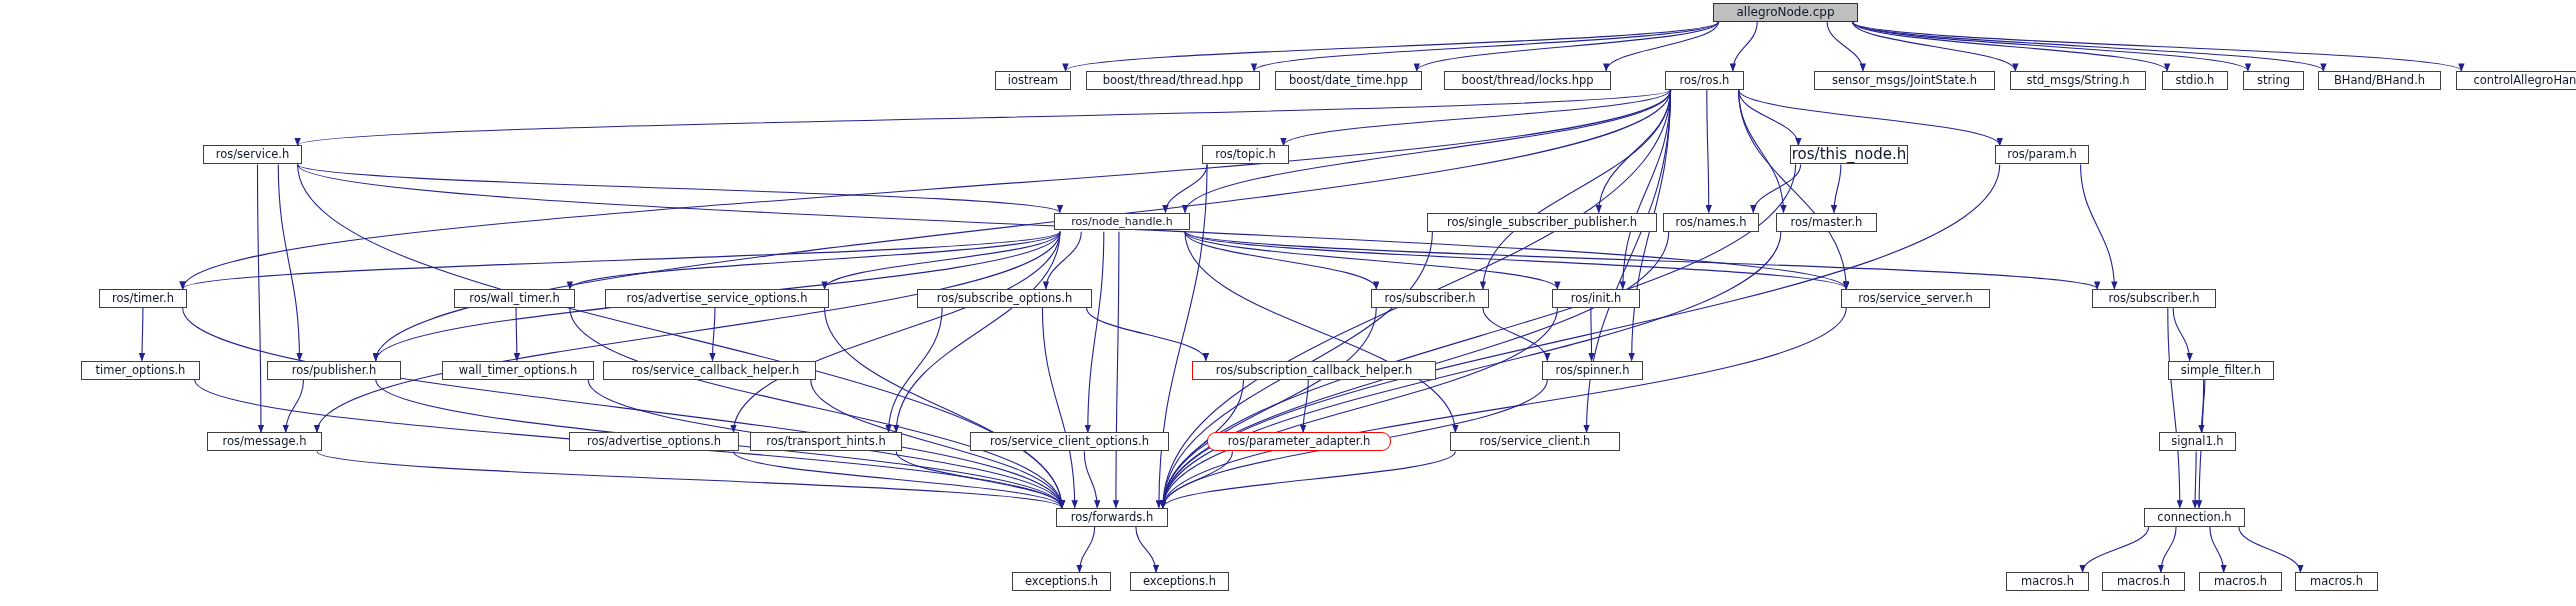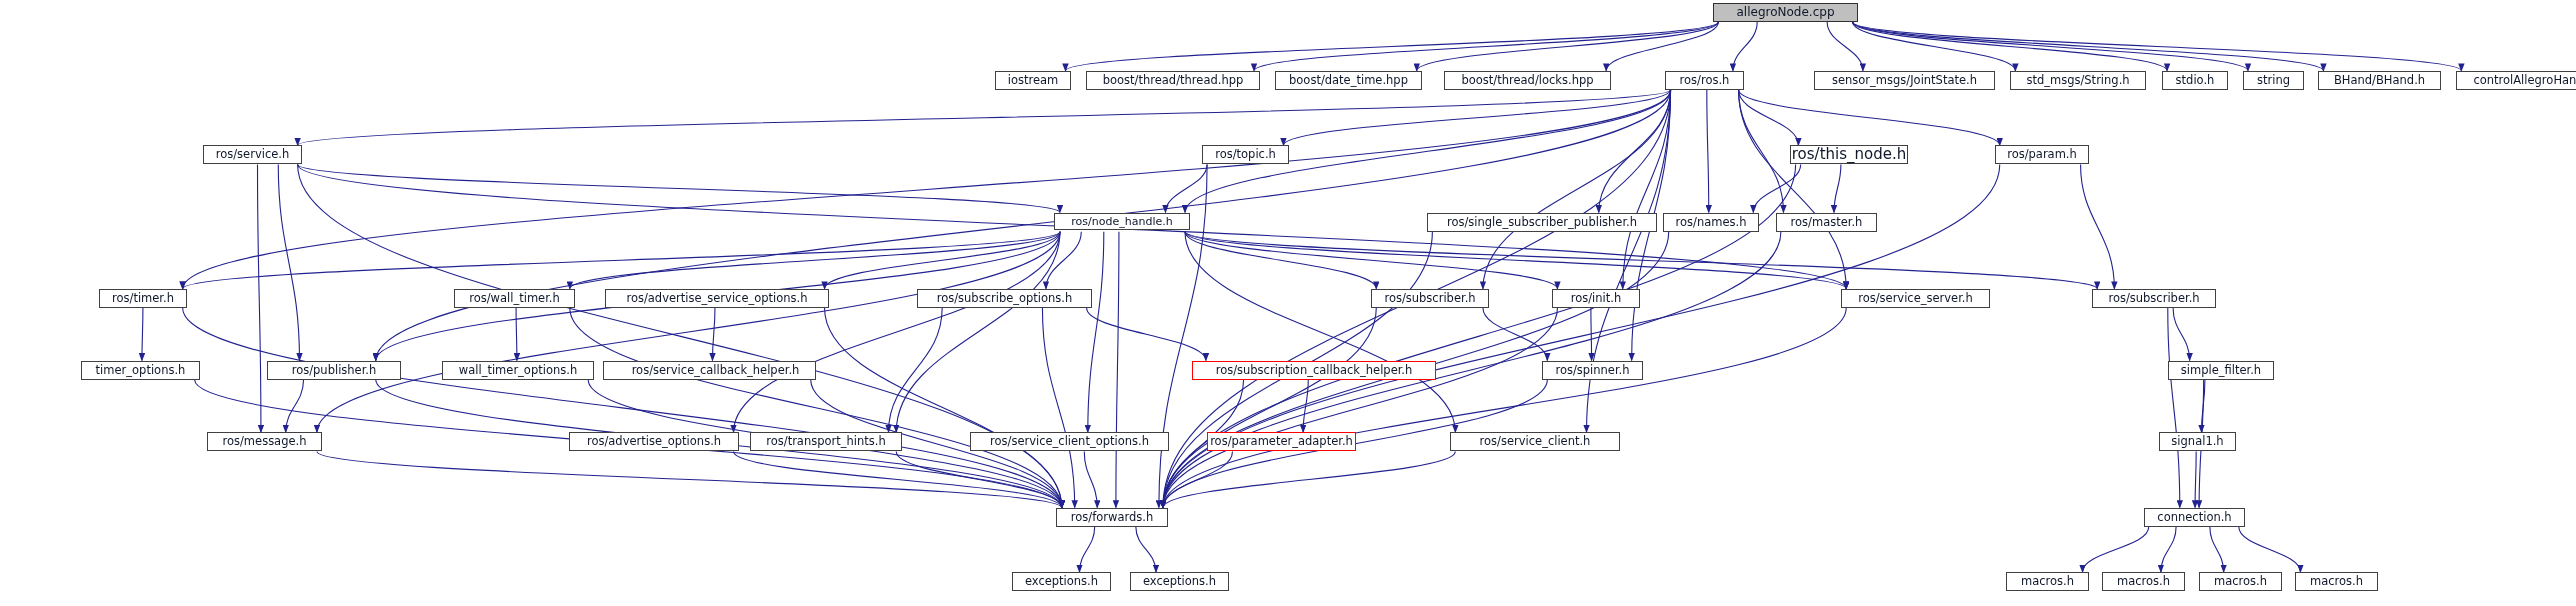--- a/index.html
+++ b/index.html
@@ -270,21 +270,21 @@
       </div>
       <div class="node" style="left: 569px; top: 432px; width: 170px; height: 19.3px; font-size: 11.5px;">
         <span class="lbl">ros/advertise_options.h</span>
       </div>
       <div class="node" style="left: 750px; top: 432px; width: 152px; height: 19.3px; font-size: 11.5px;">
         <span class="lbl">ros/transport_hints.h</span>
       </div>
       <div class="node" style="left: 970px; top: 432px; width: 199px; height: 19.3px; font-size: 11.5px;">
         <span class="lbl">ros/service_client_options.h</span>
       </div>
-      <div class="node red" style="left: 1207px; top: 432px; width: 149px; height: 19.3px; font-size: 11.5px;">
+      <div class="node red" style="left: 1207px; top: 432px; width: 184px; height: 19.3px; font-size: 11.5px; border-radius: 9px;">
         <span class="lbl">ros/parameter_adapter.h</span>
       </div>
       <div class="node" style="left: 1450px; top: 432px; width: 170px; height: 19.3px; font-size: 11.5px;">
         <span class="lbl">ros/service_client.h</span>
       </div>
       <div class="node" style="left: 2159px; top: 432px; width: 77px; height: 19.3px; font-size: 11.5px;">
         <span class="lbl">signal1.h</span>
       </div>
       <div class="node" style="left: 1056px; top: 508px; width: 112px; height: 19.3px; font-size: 11.5px;">
         <span class="lbl">ros/forwards.h</span>

